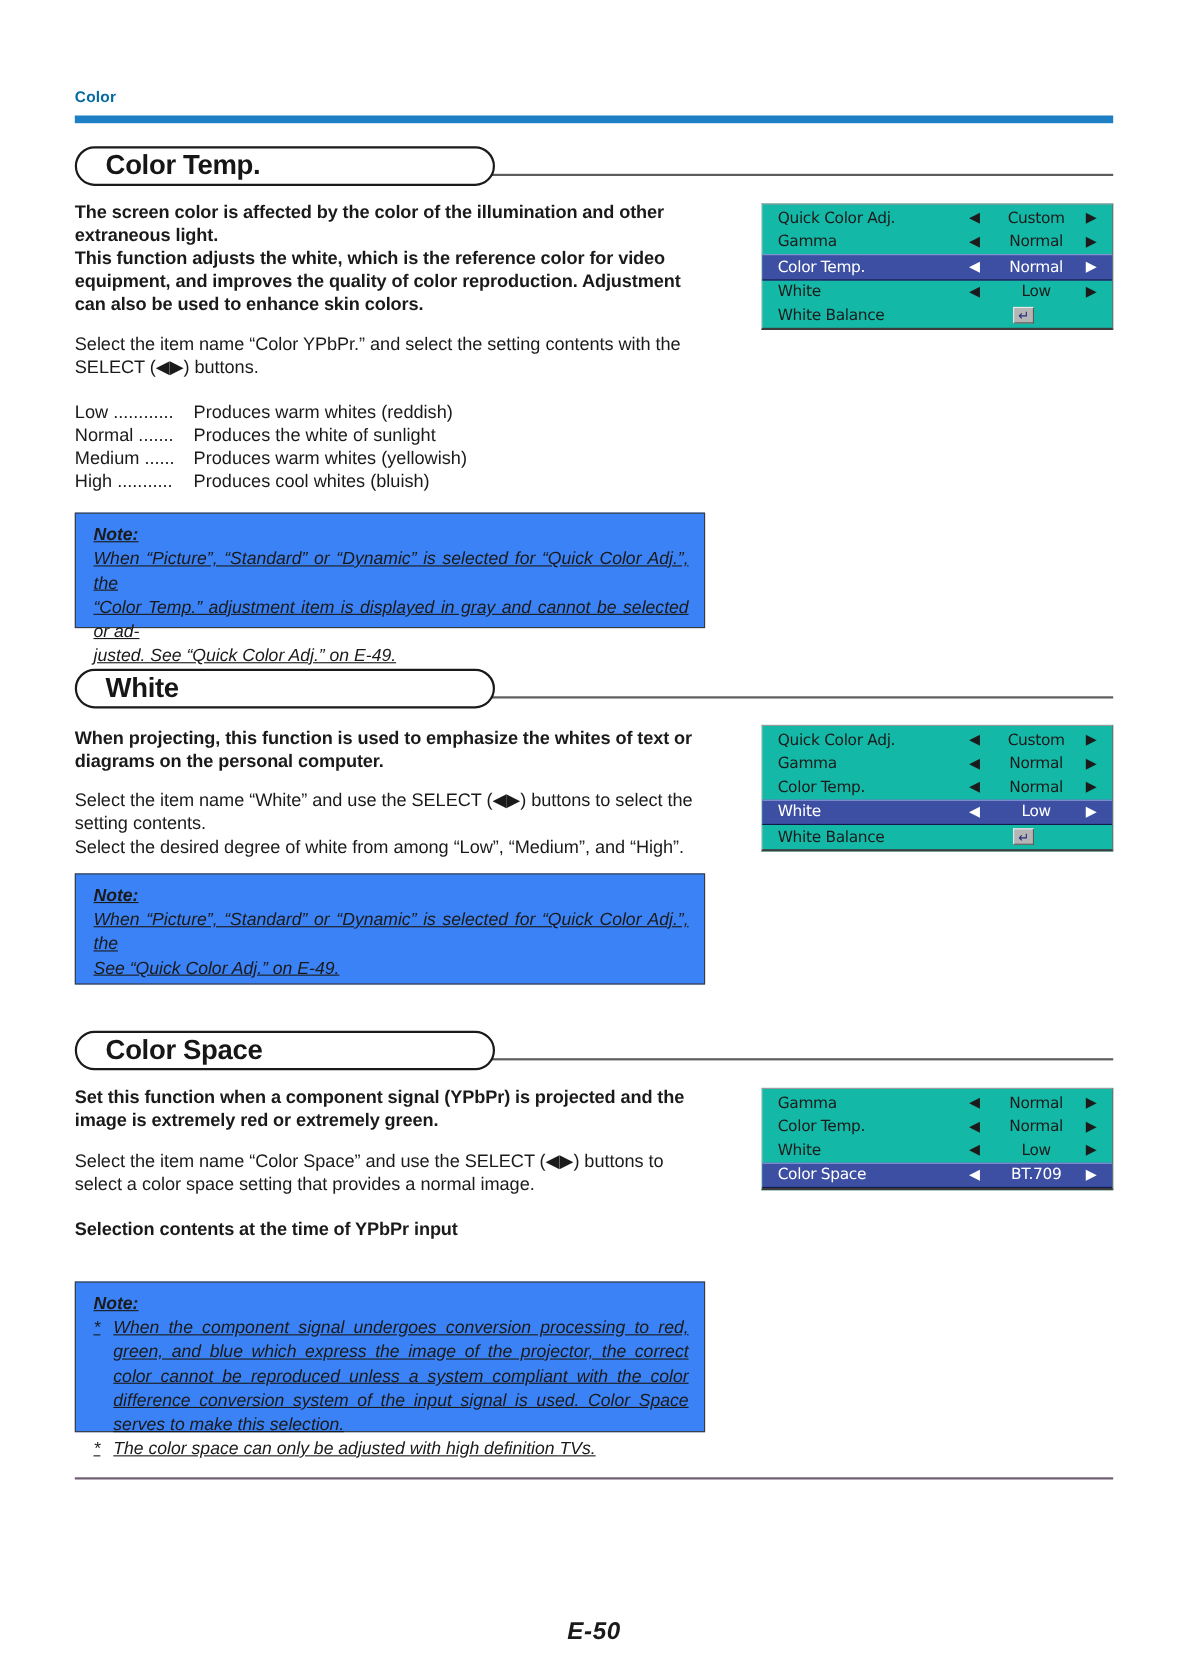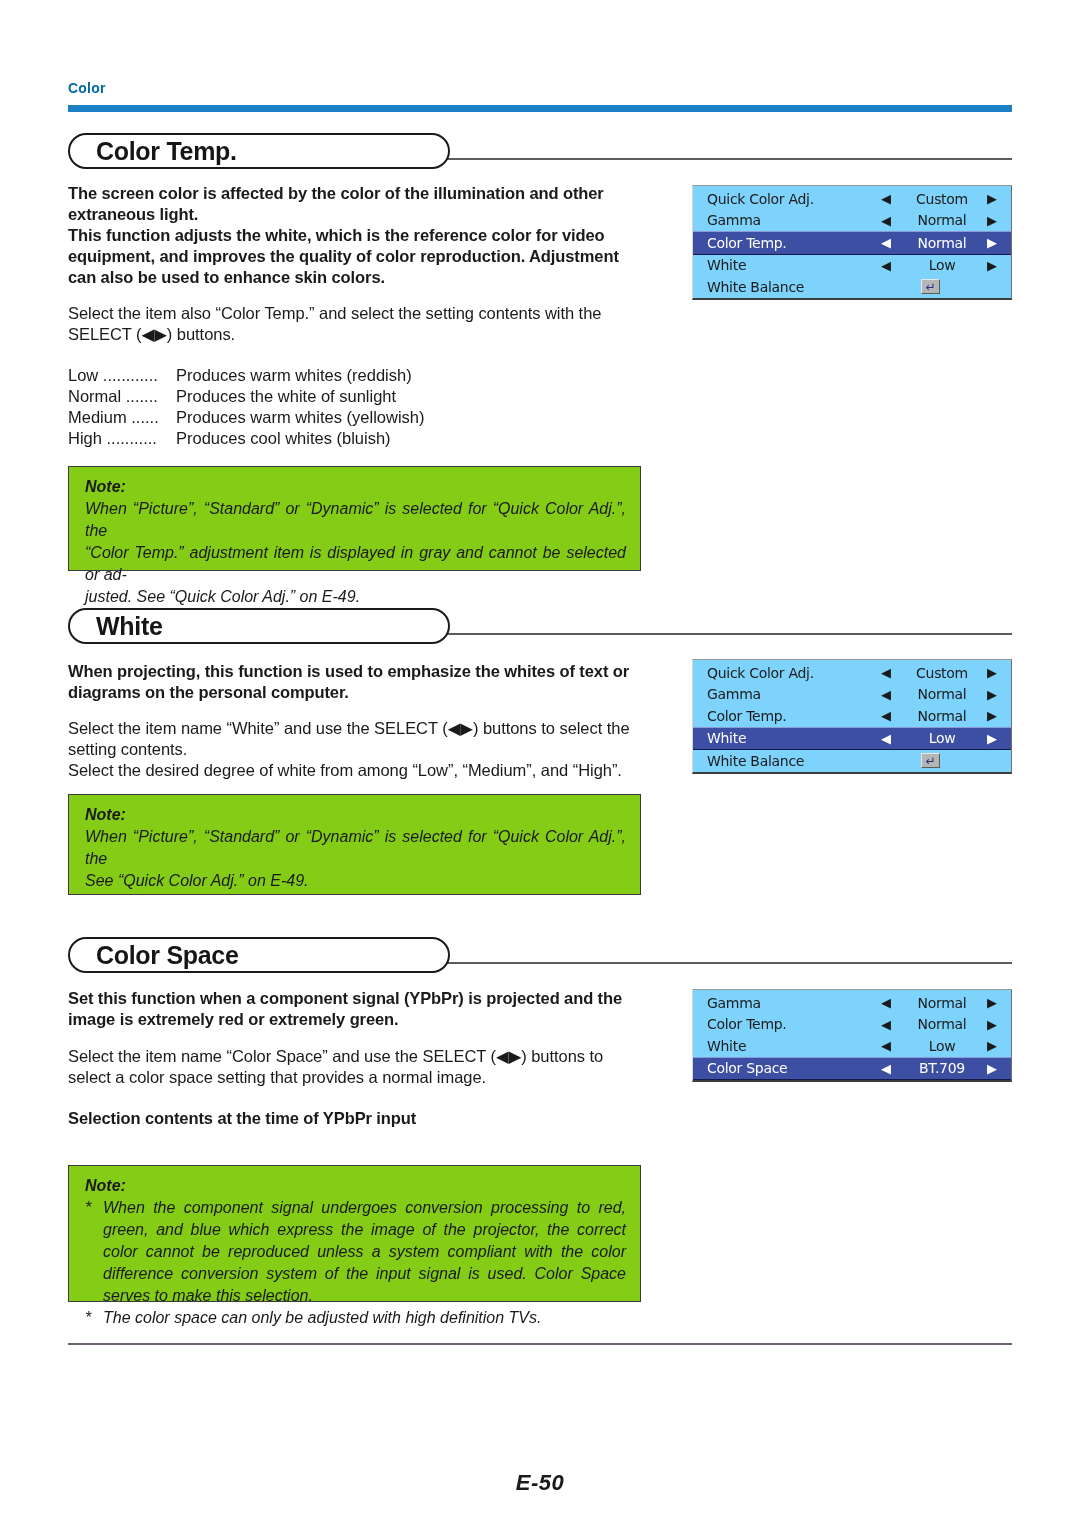--- a/index.html
+++ b/index.html
@@ -105,22 +105,23 @@
     white-space: pre;
     overflow: hidden;
   }
   .defdesc { white-space: pre; }
 
   
   .notebox {
     position: absolute;
     border: 1.5px solid #3a3a3a;
     box-sizing: border-box;
-    background: #84cc16;
+    background: #3b82f6;
     padding: 11px 14px 12px 16px;
+    text-decoration: underline;
   }
   .note-title {
     font-size: 16px;
     font-weight: bold;
     font-style: italic;
     margin-bottom: 2px;
   }
   .note-line {
     font-size: 16px;
     font-style: italic;
@@ -135,21 +136,21 @@
   }
   .note-bullet .star {
     width: 18px;
     flex: 0 0 18px;
   }
   .note-bullet .btxt { flex: 1 1 auto; text-align: justify; }
 
   
   .osd {
     position: absolute;
-    background: #7dd3fc;
+    background: #14b8a6;
     border-top: 1px solid #9a9a9a;
     border-left: 1px solid #d8d8d8;
     border-right: 1px solid #6f6f6f;
     border-bottom: 2px solid #3c3c3c;
     box-sizing: border-box;
     font-family: "DejaVu Sans", sans-serif;
     padding: 2px 0 0 0;
   }
   .osd-row {
     position: relative;
@@ -245,21 +246,21 @@
       <div class="pill-label">Color Temp.</div>
     </div>
   </div>
 
   <div class="tx bold" style="left:68px; top:183px; width:586px;">The screen color is affected by the color of the illumination and other
 extraneous light.
 This function adjusts the white, which is the reference color for video
 equipment, and improves the quality of color reproduction. Adjustment
 can also be used to enhance skin colors.</div>
 
-  <div class="tx reg" style="left:68px; top:303px; width:586px;">Select the item also “Color Temp.” and select the setting contents with the
+  <div class="tx reg" style="left:68px; top:303px; width:586px;">Select the item name “Color YPbPr.” and select the setting contents with the
 SELECT (◀▶) buttons.</div>
 
   <div class="deflist" style="left:68px; top:365px;">
     <div class="defrow">
       <div class="defterm">Low ............</div>
       <div class="defdesc">Produces warm whites (reddish)</div>
     </div>
     <div class="defrow">
       <div class="defterm">Normal .......</div>
       <div class="defdesc">Produces the white of sunlight</div>

